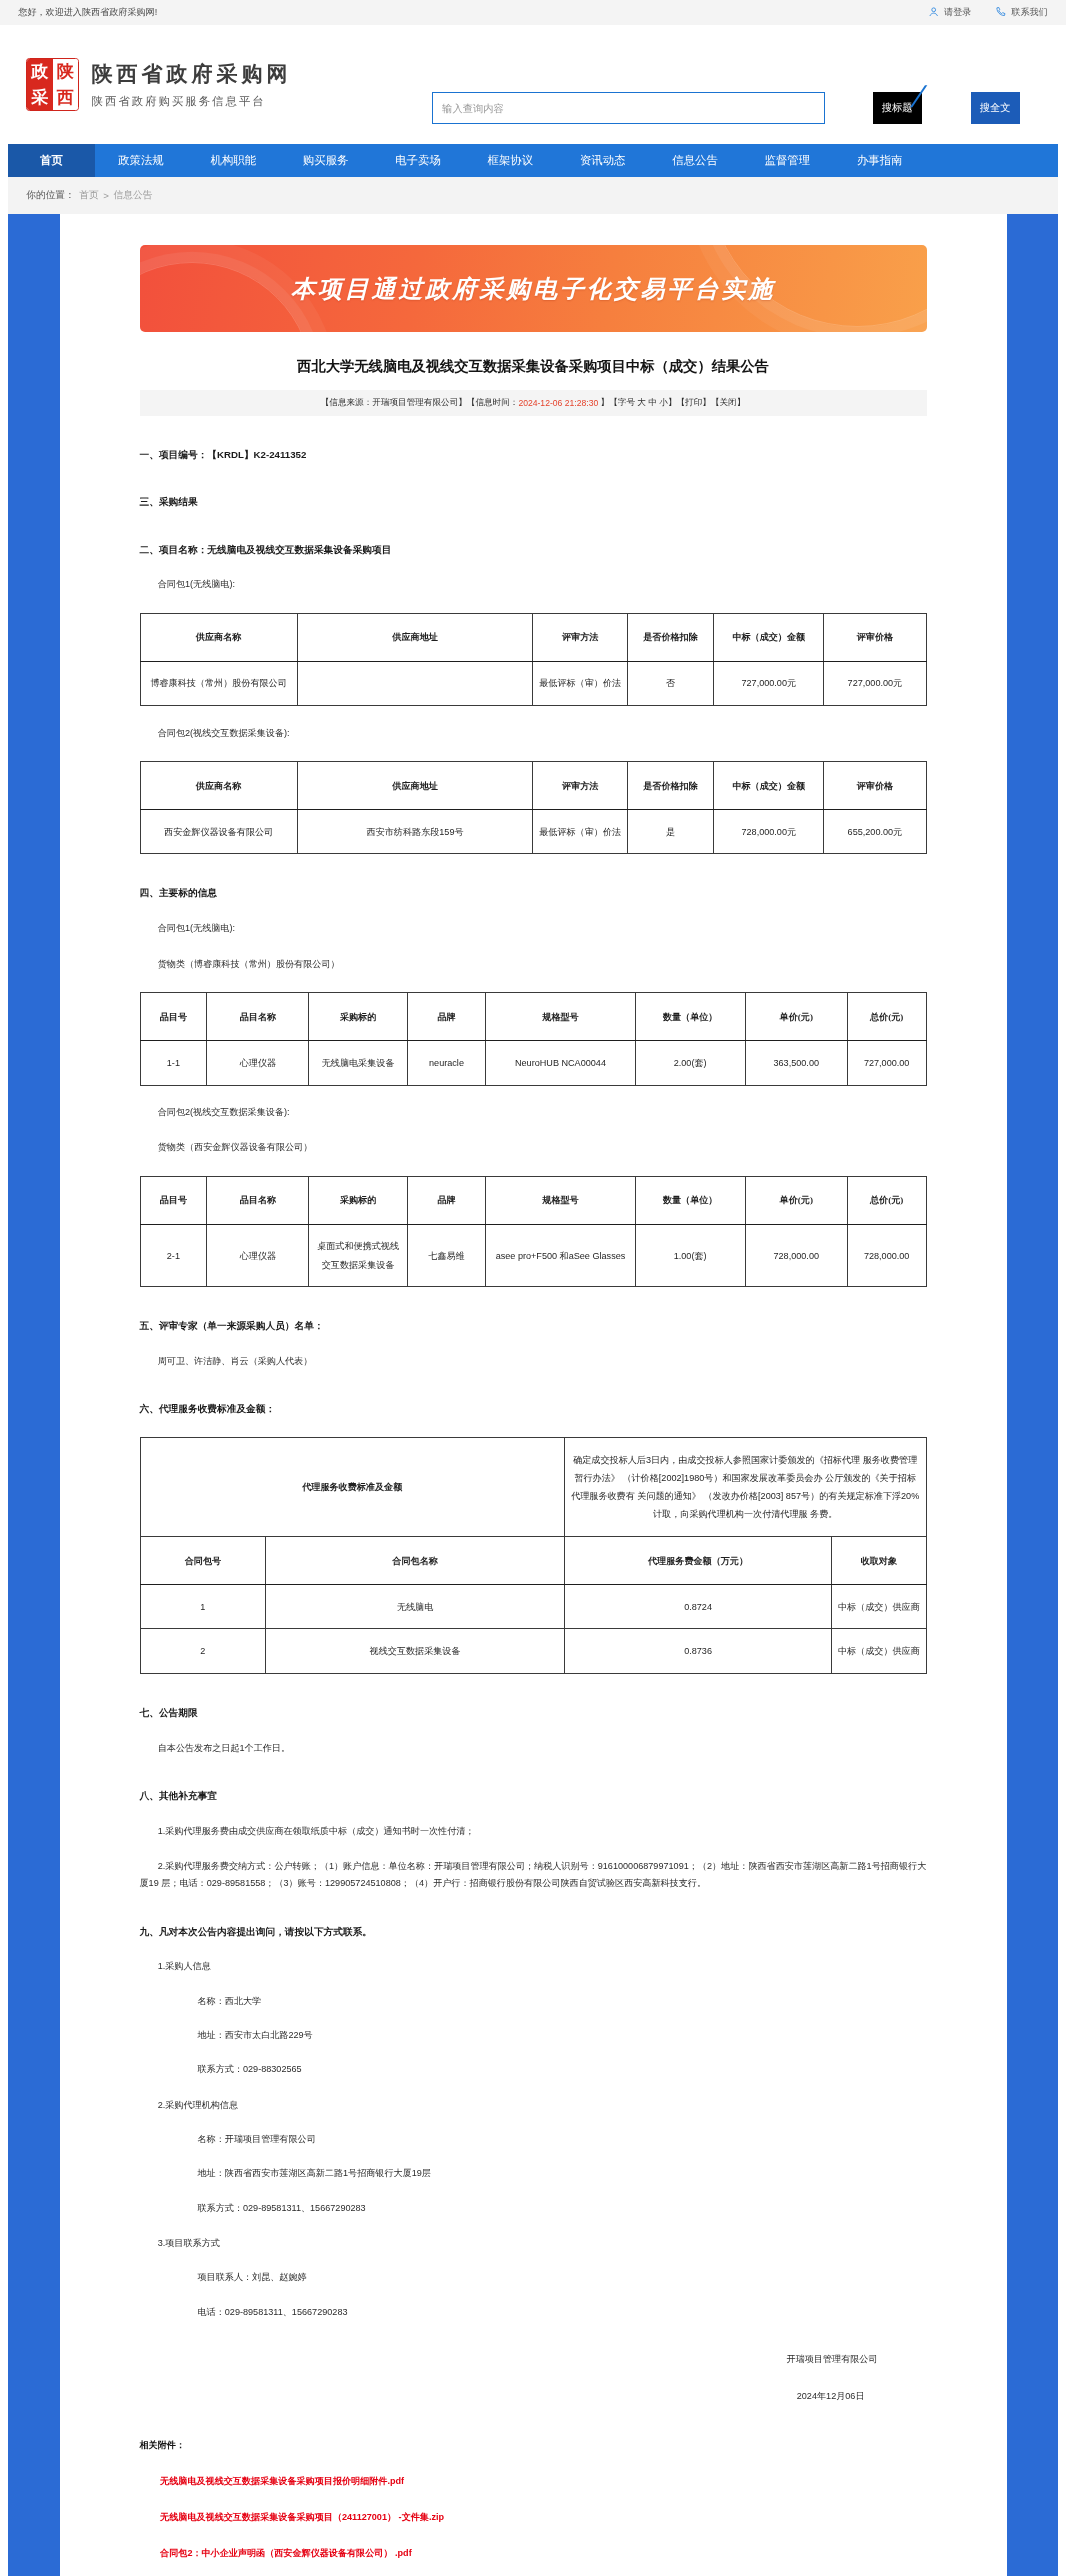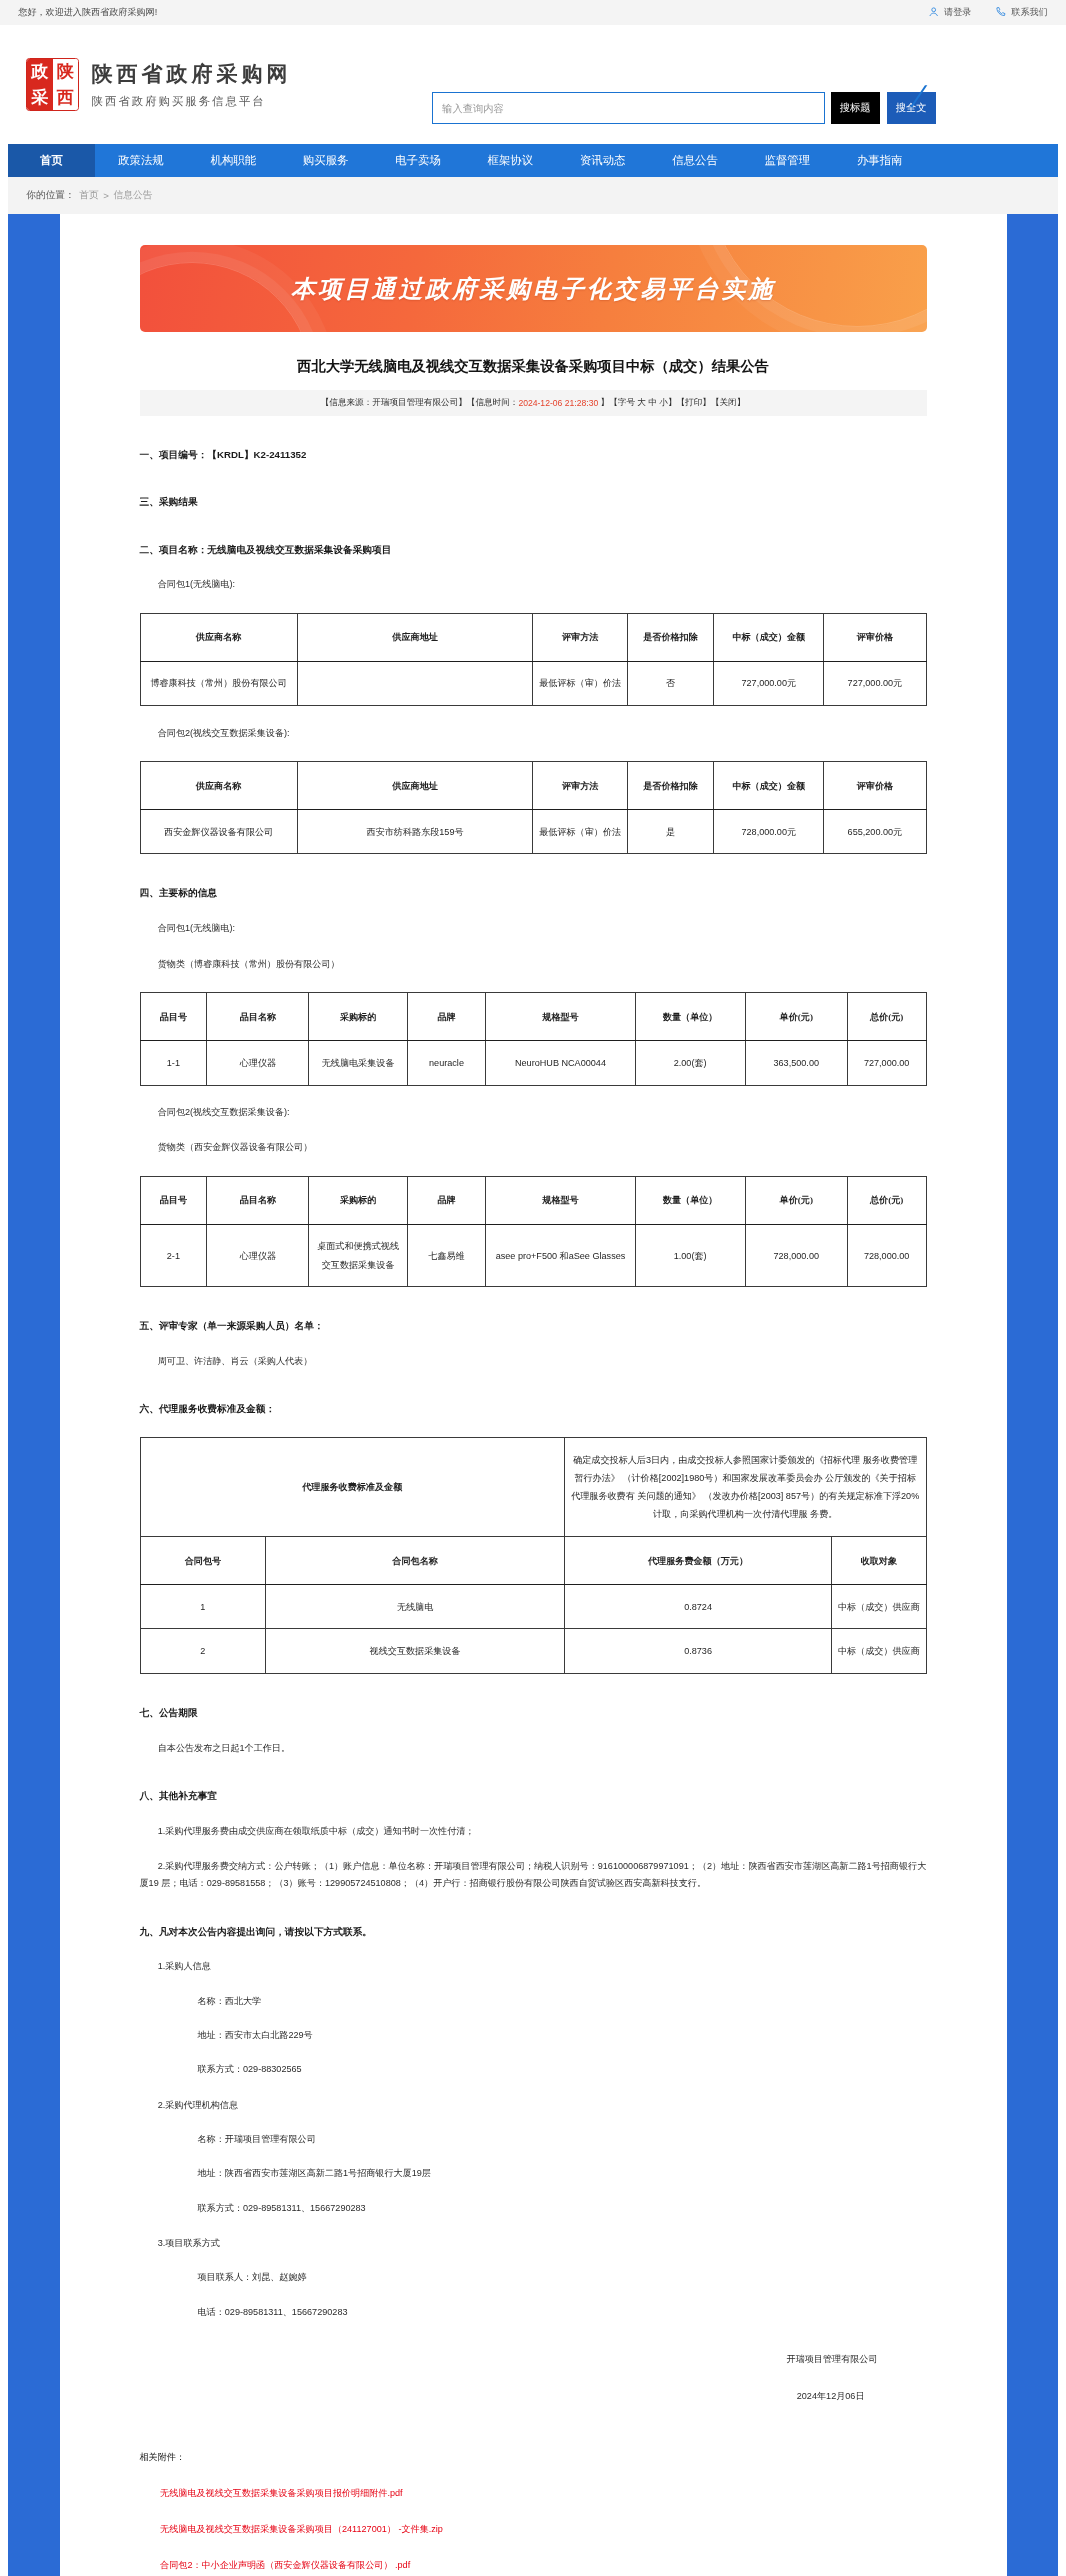--- a/index.html
+++ b/index.html
@@ -14,21 +14,21 @@
 
   
   .header { height:119px; background:#fff; position:relative; display:flex; align-items:center; padding:0 26px; }
   .logo { width:53px; height:53px; border:1.1px solid #cf241c; border-radius:3.4px; display:grid; grid-template-columns:1fr 1fr; grid-template-rows:1fr 1fr; overflow:hidden; flex:0 0 auto; }
   .logo div { display:flex; align-items:center; justify-content:center; font-size:17px; font-weight:bold; }
   .logo .red-bg { background:#d8281e; color:#fff; }
   .logo .white-bg { background:#fff; color:#d8281e; }
   .titles { margin-left:12.6px; }
   .site-title { font-size:21px; font-weight:bold; color:#3c3c3c; letter-spacing:4px; }
   .site-sub { font-size:11.4px; color:#5a5a5a; letter-spacing:2px; margin-top:5.7px; }
-  .search { position:absolute; left:432px; top:67px; display:flex; }
+  .search { position:absolute; left:432px; top:67px; display:flex;gap:42px; }
   .search input { width:393px; height:32px; border:1.1px solid #1a73d1; padding:0 9.1px; font-size:10.3px; color:#333; outline:none; font-family:inherit; }
   .search input::placeholder { color:#999; }
   .search button { height:32px; width:49px; border:none; color:#fff; font-size:10.3px; cursor:pointer; font-family:inherit; }
   .btn-t { background:#000000; margin-left:5.7px; }
   .btn-f { background:#1c5cb8; margin-left:6.9px; }
   .slash { position:absolute; left:914px; top:55px; color:#1a73d1; font-size:30px; font-style:italic; transform:skewX(-12deg); }
 
   
   .nav { margin:0 8px; background:#2076d8; height:33px; display:flex; align-items:stretch; }
   .nav-item { display:flex; align-items:center; padding:0 23.4px; color:#fff; font-size:11.4px; }
@@ -61,21 +61,21 @@
   table.tbl { width:100%; border-collapse:collapse; margin-top:19.4px; font-size:9.1px; color:#1f1f1f; border:1.1px solid #2e2e2e; }
   table.tbl th, table.tbl td { border:0.6px solid #3a3a3a; text-align:center; vertical-align:middle; padding:12.6px 5.1px; line-height:2.0; }
   table.tbl th { font-weight:bold; border-bottom:1.7px solid #1e1e1e; padding:14.3px 3.4px;font-family:Liberation Serif, serif; }
   td.num { text-align:right; padding-right:9.1px; }
   td.fee-label { font-weight:bold; }
   td.fee-text { text-align:center; line-height:2.7; padding:16px 11.4px; }
 
   .sign { text-align:right; font-size:9.1px; color:#2b2b2b; margin-top:30px; padding-right:49px; line-height:1.9; }
   .sign-date { padding-right:62px; margin-top:19.4px;text-align:right; }
 
-  .attach { margin-top:46px; }
+  .attach { margin-top:34px;font-weight:bold; }
   .attach-label { font-size:9.1px; color:#141414; }
   .attach a { display:block; margin-top:23px; margin-left:20.6px; color:#e60012; font-size:9.1px; }
 </style>
 </head>
 <body>
 
 <div class="topbar">
   <span>您好，欢迎进入陕西省政府采购网!</span>
   <div class="topbar-right">
     <a class="tb-link">

